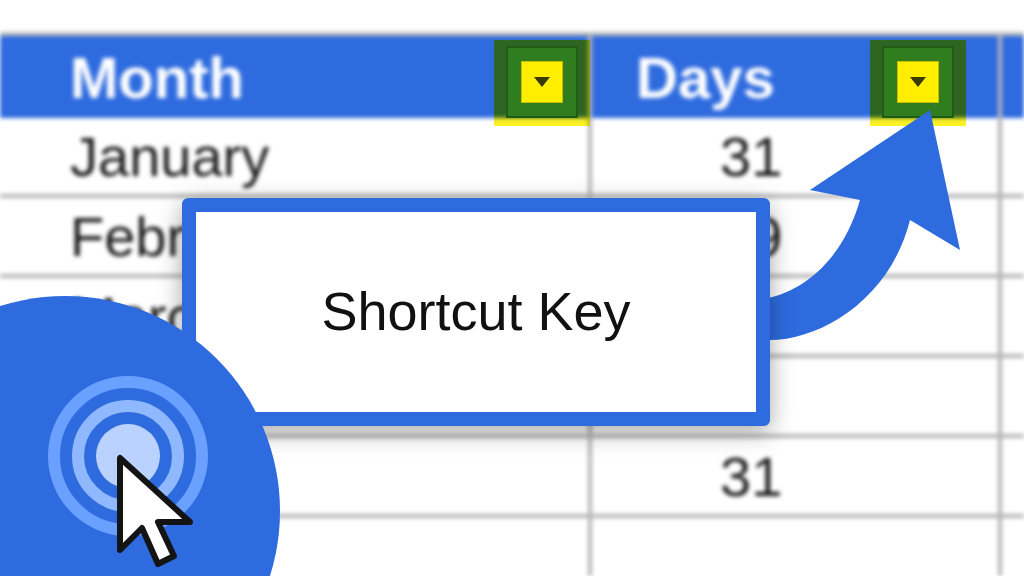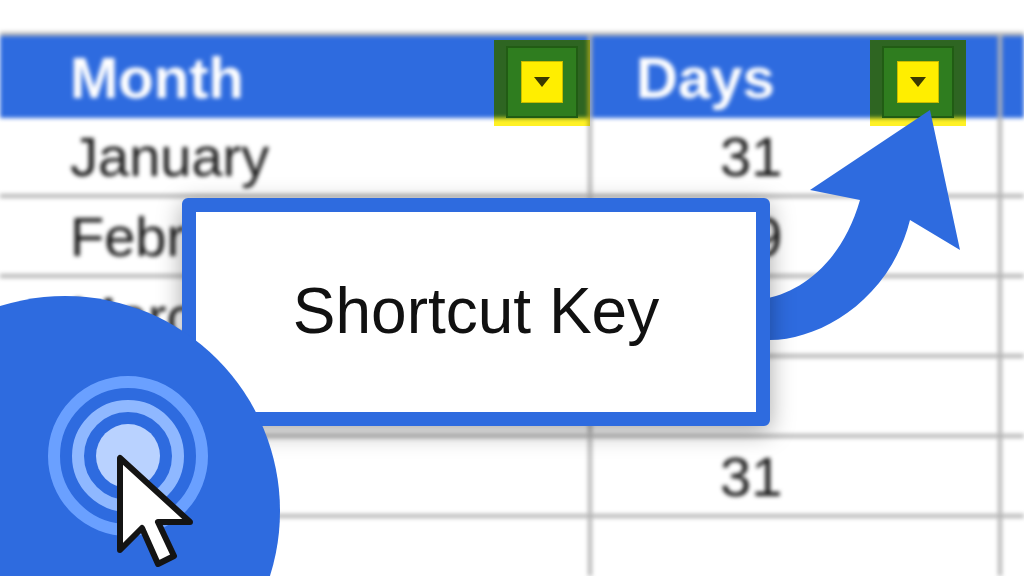--- a/index.html
+++ b/index.html
@@ -16,21 +16,21 @@
   .colsep{position:absolute;top:36px;width:4px;height:540px;background:#b5b5b5;}
   
   .filterbtn{position:absolute;width:72px;height:72px;background:#2f7d1f;display:flex;align-items:center;justify-content:center;box-shadow:inset 0 0 0 2px #215c14;}
   .filterbtn .inner{width:40px;height:40px;background:#ffee00;display:flex;align-items:center;justify-content:center;border:1px solid #c9bb00;}
   .filterbtn .tri{width:0;height:0;border-left:8px solid transparent;border-right:8px solid transparent;border-top:10px solid #3a3a00;}
   .hiliteA{position:absolute;background:rgba(255,238,0,0.85);mix-blend-mode:multiply;}
   
   .arrow{position:absolute;}
   
   .callout{position:absolute;left:182px;top:198px;width:560px;height:200px;background:#fff;border:14px solid #2e6bdf;border-radius:6px;box-shadow:0 6px 24px rgba(0,0,0,0.35);display:flex;align-items:center;justify-content:center;}
-  .callout .txt{font-size:64px;line-height:1.18;color:#111;font-weight:500;text-align:right;}
+  .callout .txt{font-size:54px;line-height:1.18;color:#111;font-weight:500;text-align:right;}
   
   .qcircle{position:absolute;left:-150px;bottom:-150px;width:430px;height:430px;border-radius:50%;background:#2e6bdf;}
   .rings{position:absolute;left:48px;bottom:40px;width:160px;height:160px;}
   .ring{position:absolute;border-radius:50%;box-sizing:border-box;}
   .cursor{position:absolute;}
 </style>
 </head>
 <body>
 
 <div class="stage">

